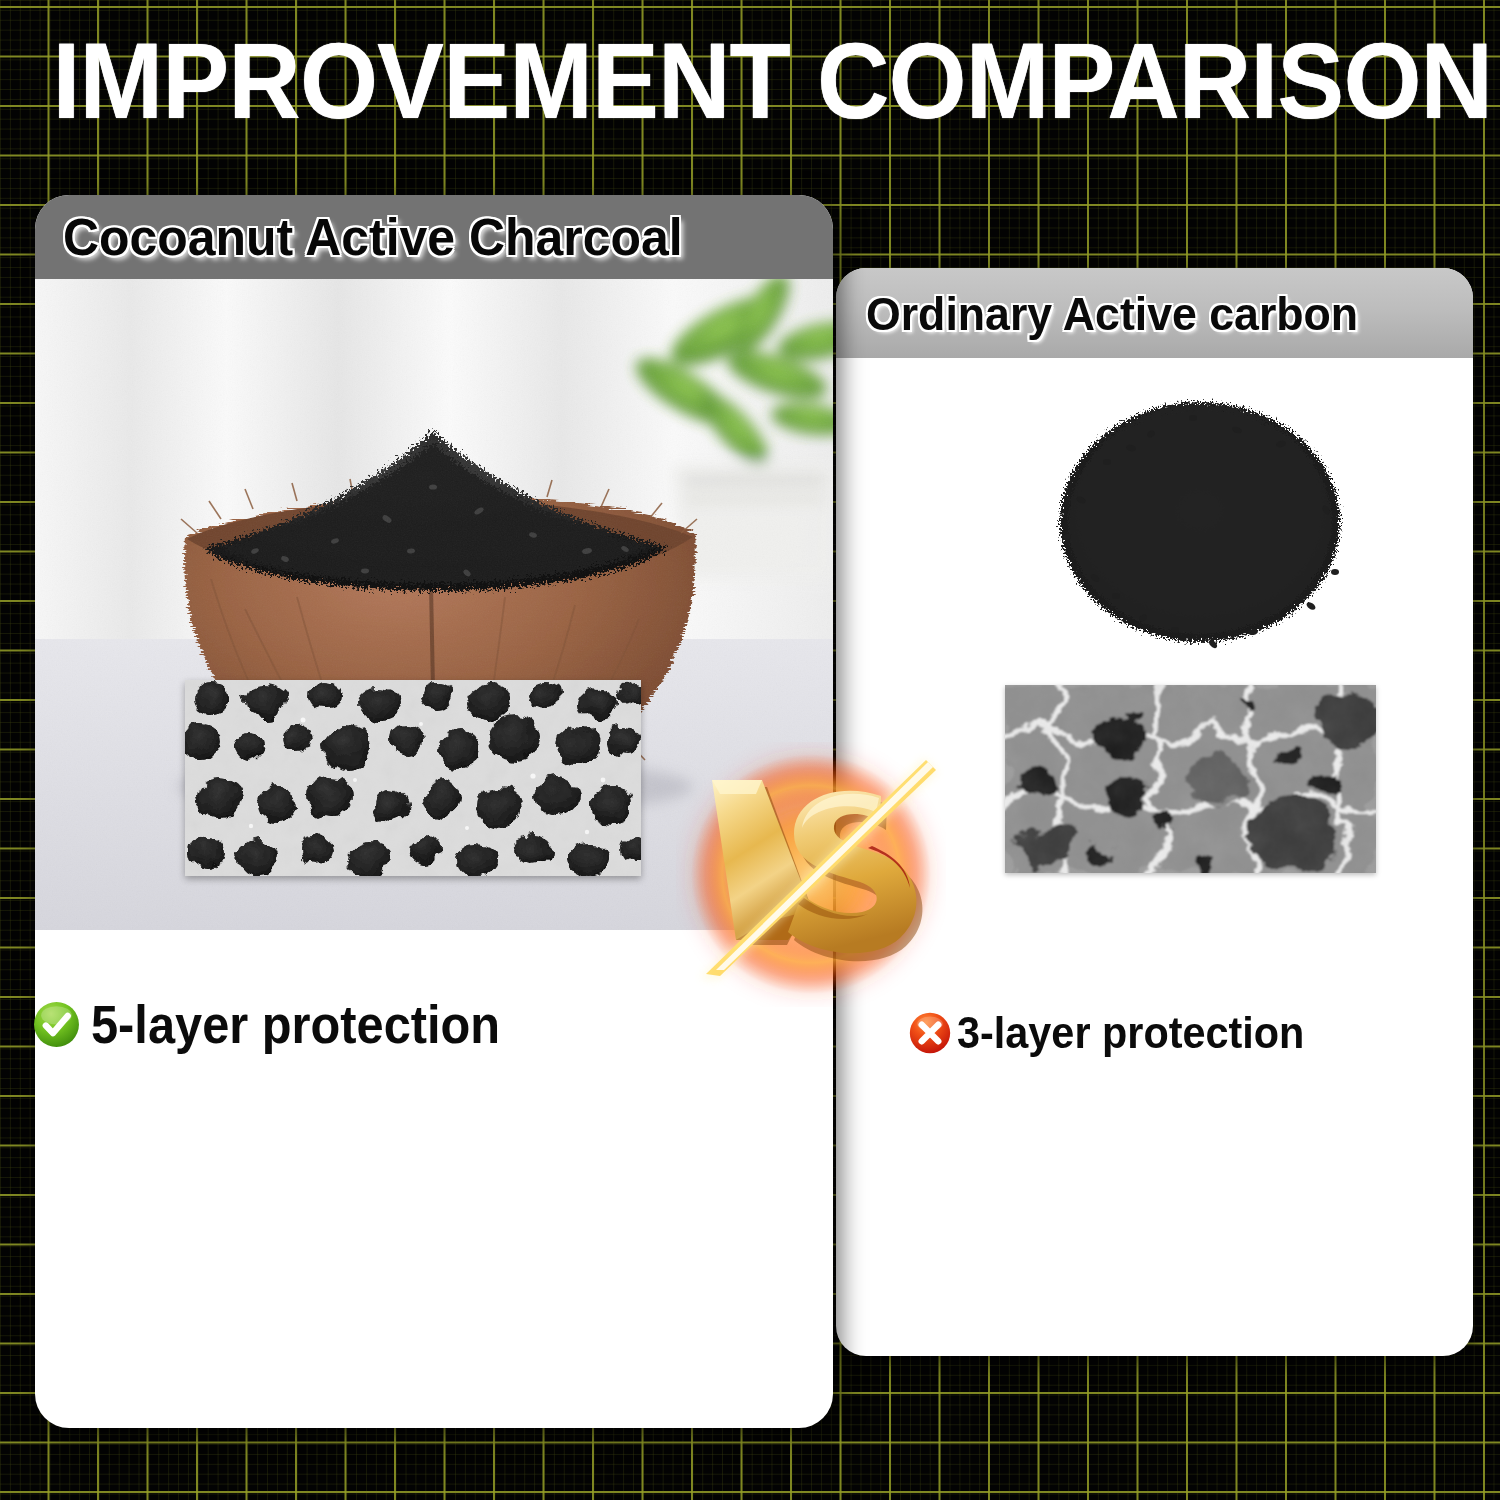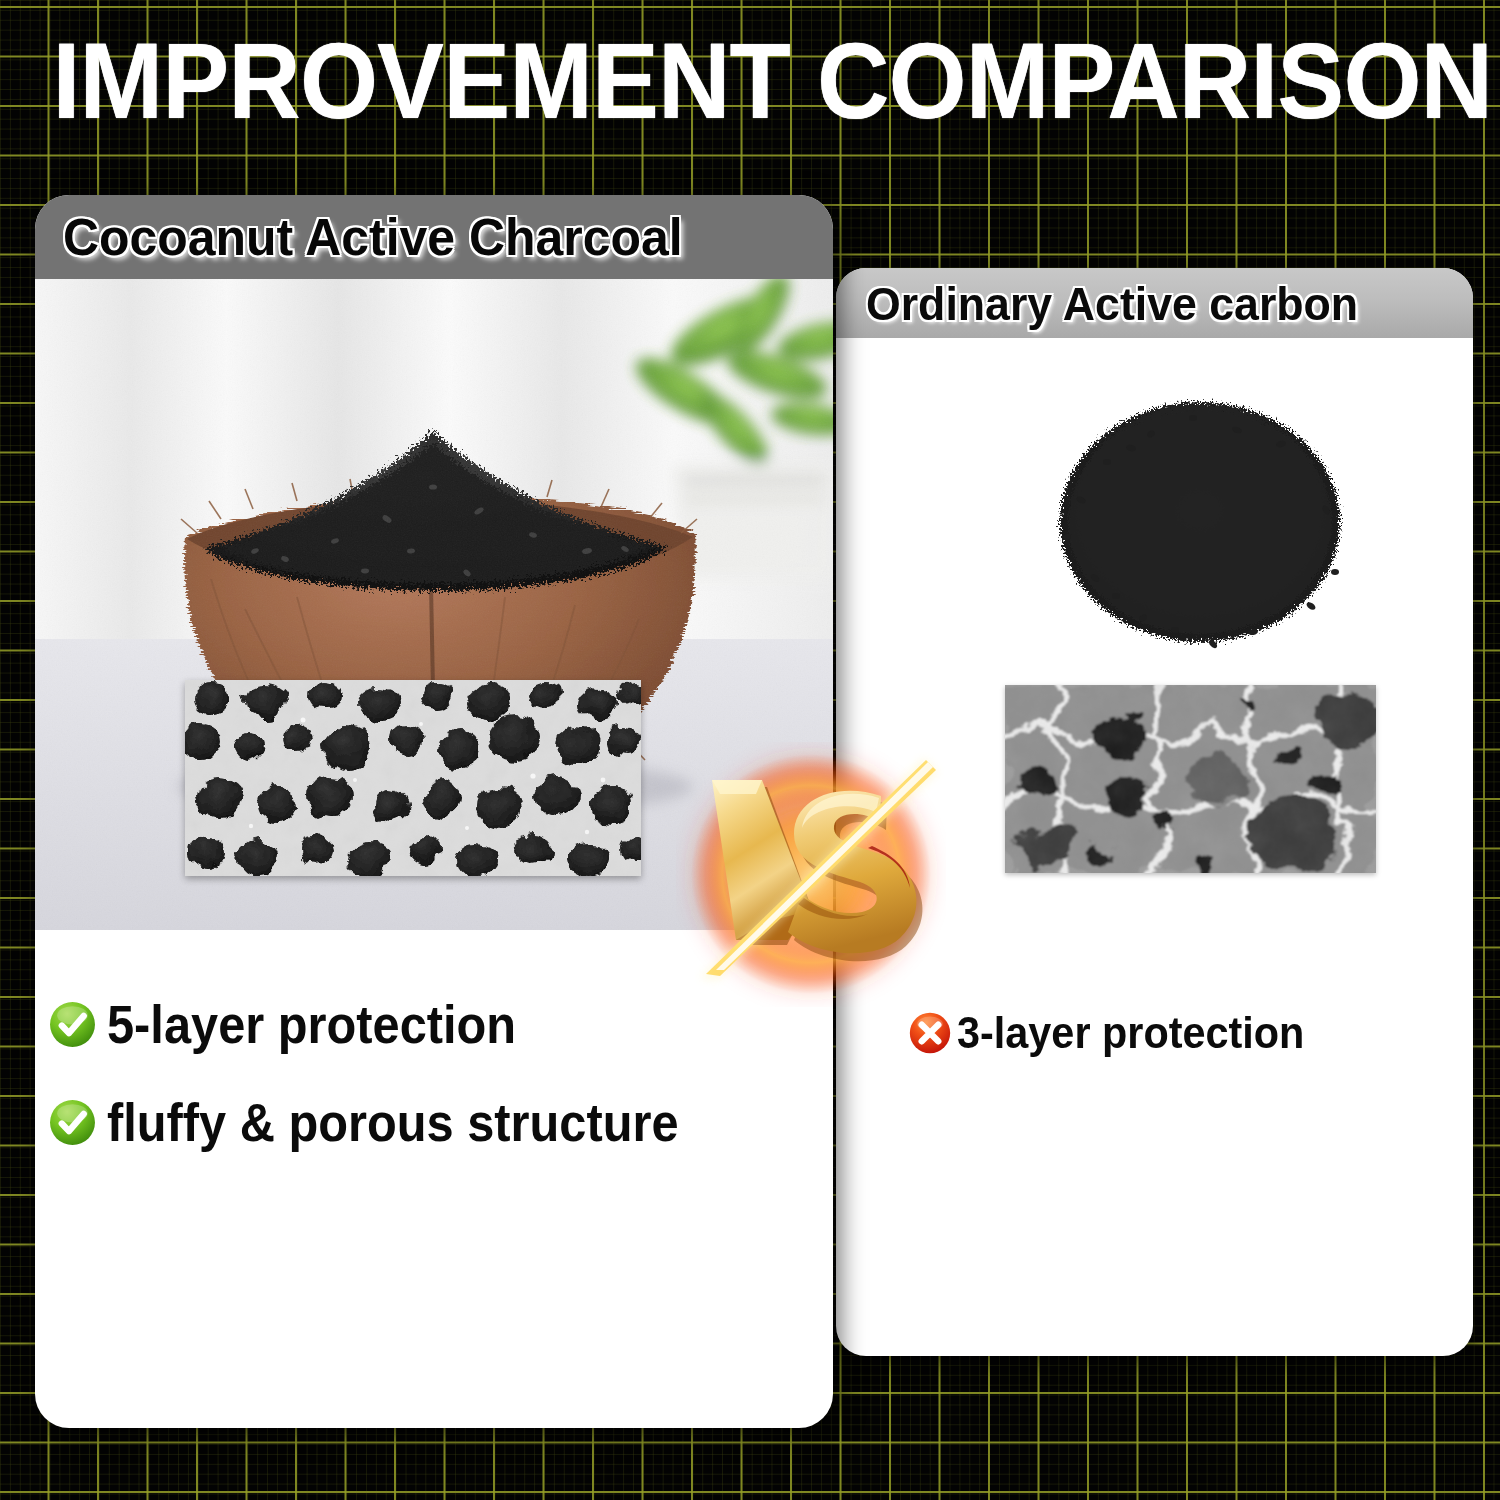--- a/index.html
+++ b/index.html
@@ -46,21 +46,21 @@
   
   #panel-right{
     position:absolute;left:836px;top:268px;width:637px;height:1088px;
     background:#ffffff;
     border-radius:30px;
     overflow:hidden;
     box-shadow:0 6px 22px rgba(0,0,0,.55);
     z-index:2;
   }
   #panel-right-header{
-    position:absolute;left:0;top:0;width:100%;height:70px;
+    position:absolute;left:0;top:0;width:100%;height:90px;
     background:linear-gradient(180deg,#c8c8c8 0%,#bdbdbd 45%,#a9a9a9 100%);
   }
   #panel-right-header .ttl{
     position:absolute;left:30px;top:50%;transform:translateY(-50%) scaleX(.95);
     transform-origin:left center;
     font-weight:bold;font-size:47px;color:#0a0a0a;white-space:nowrap;
     text-shadow:
       2px 0 0 #fff,-2px 0 0 #fff,0 2px 0 #fff,0 -2px 0 #fff,
       2px 2px 0 #fff,-2px 2px 0 #fff,2px -2px 0 #fff,-2px -2px 0 #fff,
       3px 3px 4px rgba(255,255,255,.9);
@@ -106,21 +106,21 @@
   }
   
   #coconut-micrograph{
     position:absolute;left:185px;top:680px;width:456px;height:196px;z-index:5;
     overflow:hidden;
     box-shadow:0 3px 7px rgba(0,0,0,.32);
   }
 
   
   .feature-list{position:absolute;z-index:5;}
-  #list-left{left:48px;top:975px;width:770px;}
+  #list-left{left:32px;top:975px;width:770px;}
   #list-right{left:908px;top:993px;width:560px;}
   .feature-row{display:flex;align-items:center;}
   #list-left .feature-row{height:98px;}
   #list-right .feature-row{height:79px;}
   .badge{flex:0 0 auto;display:block;}
   #list-left .badge{width:49px;height:49px;margin-right:10px;}
   #list-right .badge{width:44px;height:44px;margin-right:5px;}
   .feature-text{
     font-weight:bold;color:#0b0b0b;white-space:nowrap;
     transform:scaleX(.92);transform-origin:left center;
@@ -471,28 +471,20 @@
             <stop offset="48%" stop-color="#74c421"></stop>
           <stop offset="100%" stop-color="#3f8c0c"></stop>
         </radialGradient>
       </defs>
       <circle cx="24" cy="24" r="22" fill="url(#gck)"></circle>
       <ellipse cx="24" cy="15" rx="15" ry="9" fill="#ffffff" opacity=".22"></ellipse>
       <path d="M13.5 25 L20.5 32.5 L35 15.5" stroke="#ffffff" stroke-width="6.2" fill="none" stroke-linecap="round" stroke-linejoin="round"></path>
     </svg>
     <span class="feature-text">5-layer protection</span>
   </div>
-  <div class="feature-row">
-    <svg class="badge" viewBox="0 0 48 48">
-      <circle cx="24" cy="24" r="22" fill="url(#gck)"></circle>
-      <ellipse cx="24" cy="15" rx="15" ry="9" fill="#ffffff" opacity=".22"></ellipse>
-      <path d="M13.5 25 L20.5 32.5 L35 15.5" stroke="#ffffff" stroke-width="6.2" fill="none" stroke-linecap="round" stroke-linejoin="round"></path>
-    </svg>
-    <span class="feature-text">fluffy &amp; porous structure</span>
-  </div>
 </div>
 
 <div class="feature-list" id="list-right">
   <div class="feature-row">
     <svg class="badge" viewBox="0 0 48 48">
       <defs>
         <radialGradient id="rxg" cx="40%" cy="24%" r="80%">
           <stop offset="0%" stop-color="#ff8a3a"></stop>
             <stop offset="42%" stop-color="#f04e16"></stop>
           <stop offset="100%" stop-color="#c21208"></stop>

